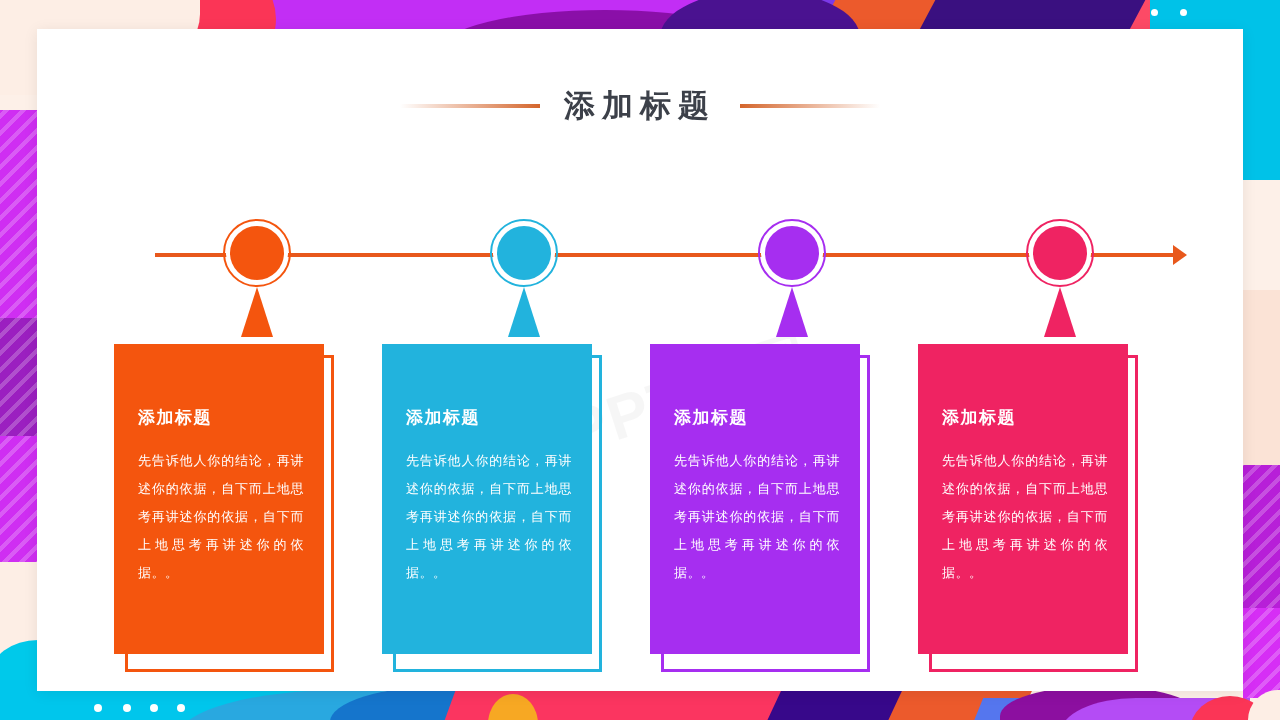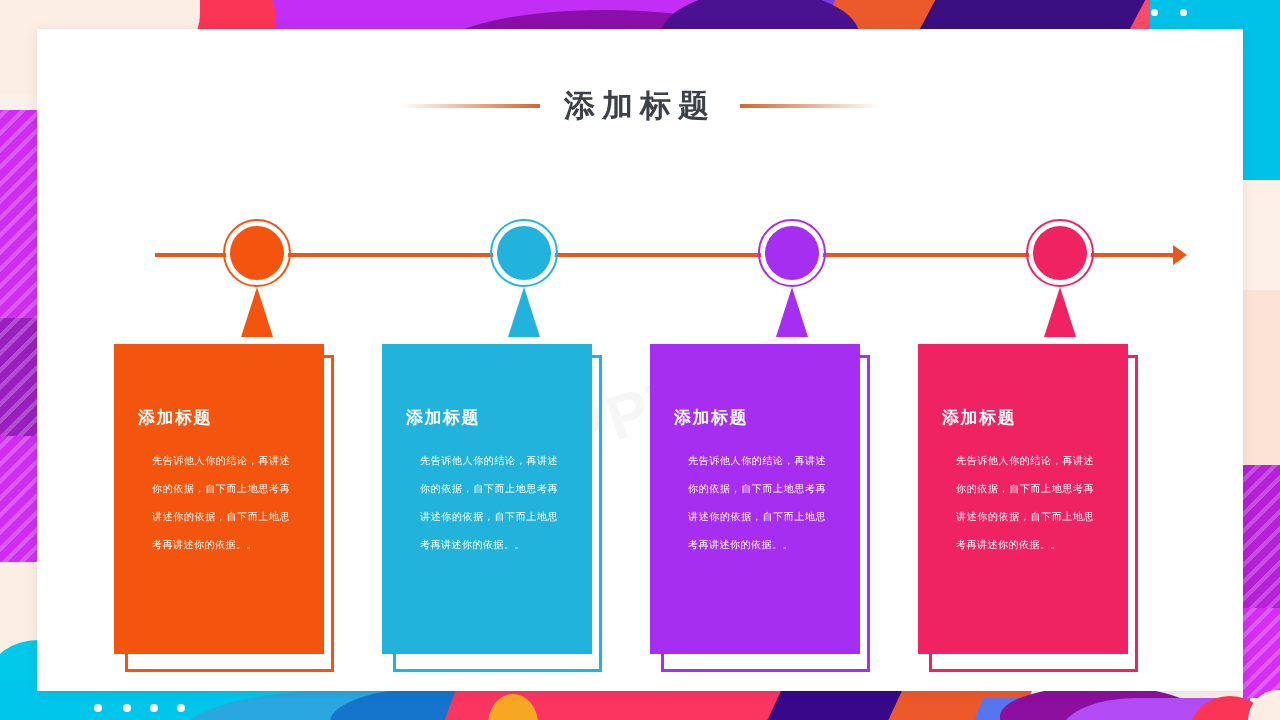--- a/index.html
+++ b/index.html
@@ -133,24 +133,24 @@
   }
   .info-title {
     color: #ffffff;
     font-size: 17px;
     font-weight: bold;
     letter-spacing: 1.5px;
     margin: 0 0 18px 0;
   }
   .info-body {
     color: #ffffff;
-    font-size: 10px;
+    font-size: 13px;
     line-height: 28px;
     letter-spacing: 0.5px;
-    margin: 14px;
+    margin: 0;
     text-align: justify;
   }
 </style>
 </head>
 <body>
 
 <div id="slide">
 
   <div class="bg">
 

